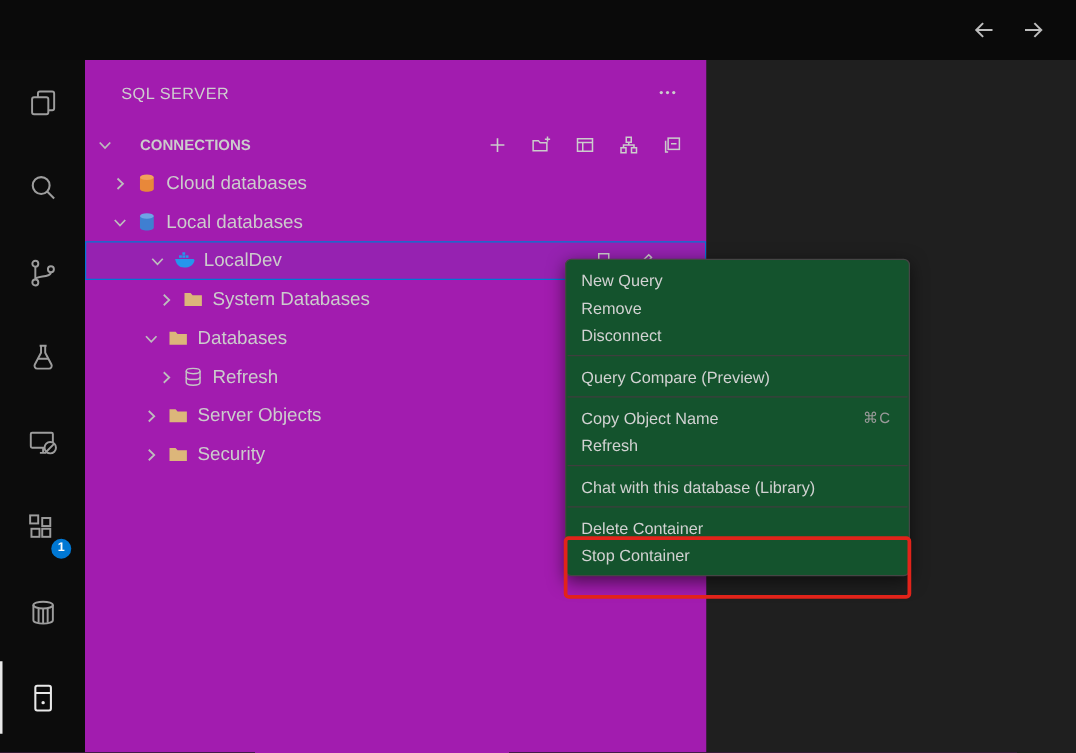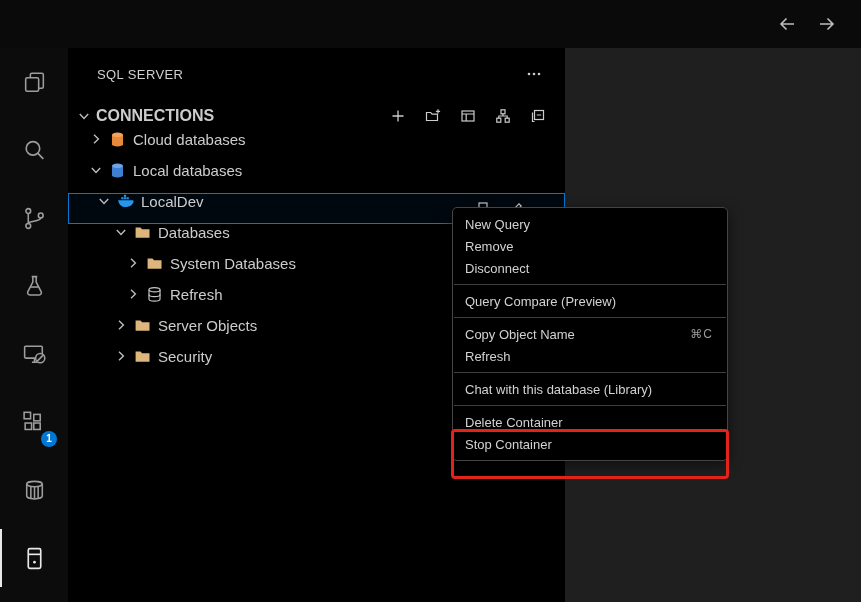--- a/index.html
+++ b/index.html
@@ -17,46 +17,46 @@
     display:flex;flex-direction:column;}
   .ab-item{position:relative;width:68px;height:68px;display:flex;align-items:center;justify-content:center;
     color:#9d9d9d;cursor:pointer;}
   .ab-item svg{width:27px;height:27px;}
   .ab-item.active{color:#e9e9e9;}
   .ab-item.active::before{content:"";position:absolute;left:0;top:5px;bottom:5px;width:2px;background:#e9e9e9;}
   .ab-badge{position:absolute;right:11px;bottom:9px;min-width:16px;height:16px;border-radius:9px;
     background:var(--badge-blue,#0078d4);color:#fff;font-size:10px;line-height:16px;text-align:center;font-weight:700;}
 
   
-  .sidebar{position:absolute;left:68px;top:48px;width:497px;height:554px;background:#000000;}
+  .sidebar{position:absolute;left:68px;top:48px;width:497px;height:554px;background:#a21caf;}
   .sidebar-header{height:52px;display:flex;align-items:center;justify-content:space-between;
     padding:0 20px 0 29px;box-sizing:border-box;}
   .sidebar-title{font-size:13px;letter-spacing:.4px;color:#cfcfcf;}
   .icon-btn{width:22px;height:22px;display:flex;align-items:center;justify-content:center;color:#cccccc;cursor:pointer;border-radius:4px;}
   .icon-btn svg{width:16px;height:16px;}
 
   .section-row{height:31px;display:flex;align-items:center;padding:0 16px 0 8px;box-sizing:border-box;}
-  .section-label{font-size:16px;font-weight:700;color:#cccccc;margin-left:4px;text-align:center;}
+  .section-label{font-size:12px;font-weight:700;color:#cccccc;margin-left:20px;text-align:center;}
   .section-toolbar{margin-left:auto;display:flex;gap:13px;}
 
   .tree{position:relative;}
-  .tree-row{position:relative;height:31px;display:flex;font-size:15px;color:#cccccc;cursor:pointer;box-sizing:border-box;}
-  .lv0{padding-left:20px}.lv1{padding-left:28px}.lv2{padding-left:45px}.lv3{padding-left:57px}
+  .tree-row{position:relative;height:31px;display:flex;align-items:center;font-size:15px;color:#cccccc;cursor:pointer;box-sizing:border-box;}
+  .lv0{padding-left:20px}.lv1{padding-left:50px}.lv2{padding-left:45px}.lv3{padding-left:57px}
   .tree-row.selected{box-shadow:inset 0 0 0 1px var(--accent,#0078d4);background:rgba(0,120,212,.07);}
   .chev{width:16px;height:16px;flex:none;color:#bdbdbd;display:flex;align-items:center;justify-content:center;}
   .chev svg{width:16px;height:16px;}
   .ticon{width:17px;height:17px;flex:none;margin:0 7px 0 5px;display:flex;align-items:center;justify-content:center;}
   .ticon svg{width:17px;height:17px;}
   .tlabel{white-space:nowrap;}
   .row-actions{position:absolute;right:38px;top:50%;transform:translateY(-50%);display:flex;gap:10px;color:#c5c5c5;}
   .row-actions svg{width:16px;height:16px;}
 
   
   .context-menu{position:absolute;left:452px;top:207px;width:276px;box-sizing:border-box;
-    background:#000000;border:1px solid #454545;border-radius:5px;padding:5px 0;
+    background:#14532d;border:1px solid #454545;border-radius:5px;padding:5px 0;
     box-shadow:0 4px 14px rgba(0,0,0,.55);z-index:30;font-size:13px;color:#d2d2d2;}
   .menu-item{height:22px;display:flex;align-items:center;padding:0 14px 0 12px;cursor:pointer;white-space:nowrap;}
   .mi-key{margin-left:auto;color:#9a9a9a;font-size:12px;letter-spacing:1px;}
   .menu-sep{height:1px;background:#3e3e3e;margin:5px 1px;}
   .menu-annotation{position:absolute;left:-2px;right:-2px;top:221px;height:50px;box-sizing:border-box;
     border:3px solid var(--annotation-red,#e2231a);border-radius:4px;pointer-events:none;}
 
   svg{display:block;}
 </style>
 </head>
@@ -279,46 +279,46 @@
               </svg>
           </span>
           <span class="icon-btn">
             <svg viewBox="0 0 16 16" fill="none" stroke="currentColor" stroke-width="1.2">
                 <path d="M3 13 l1-3.2 L11 2.8 l2.2 2.2 -7 7 z"></path>
               </svg>
           </span>
         </span>
       </div>
 
+      <div class="tree-row lv3">
+        <span class="chev">
+          <svg viewBox="0 0 16 16" fill="none" stroke="currentColor" stroke-width="1.4">
+              <path d="M6 3.8 L10.4 8 L6 12.2"></path>
+            </svg>
+        </span>
+        <span class="ticon">
+          <svg viewBox="0 0 16 16">
+              <path d="M1.5 3.2 h4.6 l1.5 1.7 h7 v8 h-13.1 z" fill="#dcb67a"></path>
+            </svg>
+        </span>
+        <span class="tlabel">System Databases</span>
+      </div>
+
       <div class="tree-row lv2">
         <span class="chev">
           <svg viewBox="0 0 16 16" fill="none" stroke="currentColor" stroke-width="1.4">
               <path d="M3.8 6 L8 10.4 L12.2 6"></path>
             </svg>
         </span>
         <span class="ticon">
           <svg viewBox="0 0 16 16">
               <path d="M1.5 3.2 h4.6 l1.5 1.7 h7 v8 h-13.1 z" fill="#dcb67a"></path>
             </svg>
         </span>
         <span class="tlabel">Databases</span>
-      </div>
-
-      <div class="tree-row lv3">
-        <span class="chev">
-          <svg viewBox="0 0 16 16" fill="none" stroke="currentColor" stroke-width="1.4">
-              <path d="M6 3.8 L10.4 8 L6 12.2"></path>
-            </svg>
-        </span>
-        <span class="ticon">
-          <svg viewBox="0 0 16 16">
-              <path d="M1.5 3.2 h4.6 l1.5 1.7 h7 v8 h-13.1 z" fill="#dcb67a"></path>
-            </svg>
-        </span>
-        <span class="tlabel">System Databases</span>
       </div>
 
 
       <div class="tree-row lv3">
         <span class="chev">
           <svg viewBox="0 0 16 16" fill="none" stroke="currentColor" stroke-width="1.4">
               <path d="M6 3.8 L10.4 8 L6 12.2"></path>
             </svg>
         </span>
         <span class="ticon">

